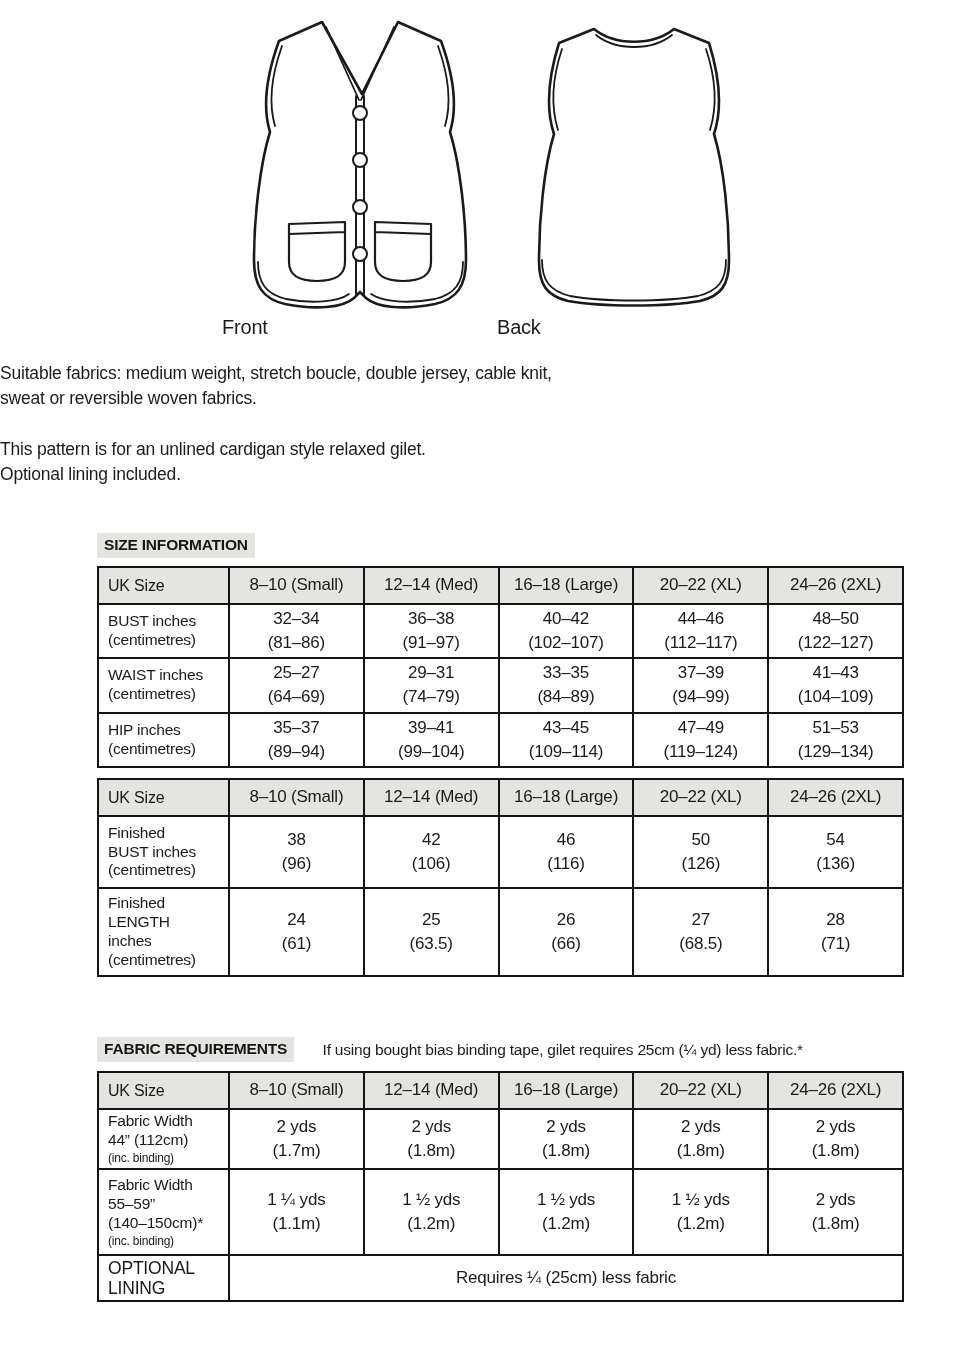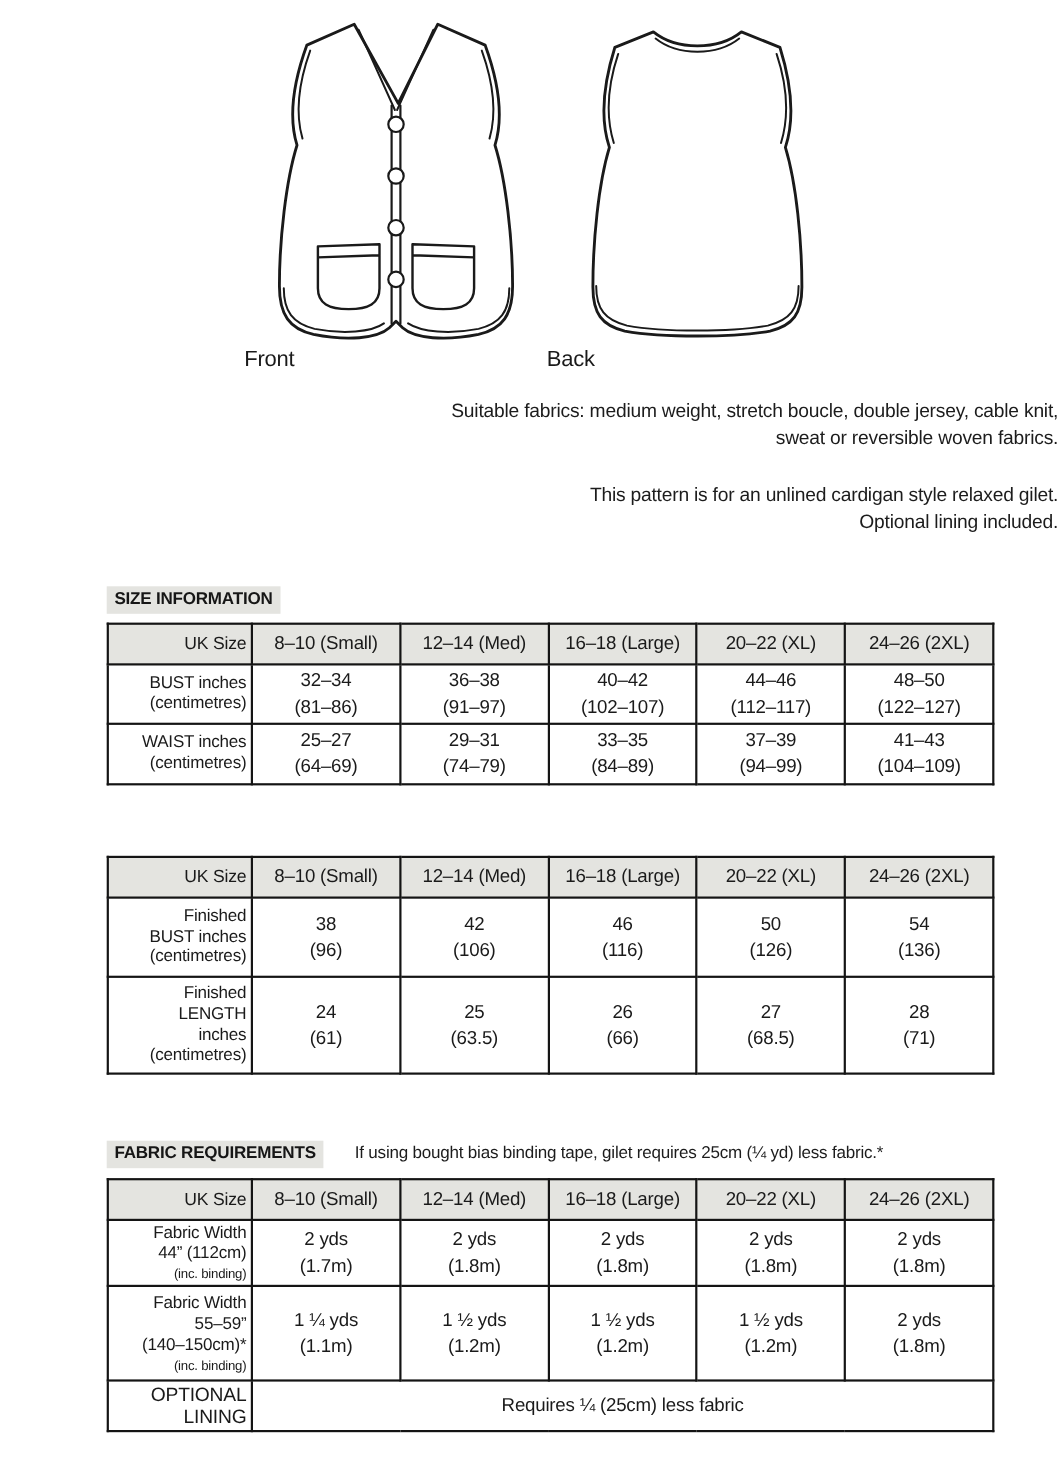--- a/index.html
+++ b/index.html
@@ -31,21 +31,21 @@
     color: #1a1a1a;
   }
   .caption-front { left: 222px; width: 277px; }
   .caption-back  { left: 497px; width: 275px; }
 
   
   .intro {
     position: absolute;
     top: 361px; left: 0;
     width: 962px;
-    text-align: right;
+    text-align: left;
   }
   .intro p {
     font-size: 17.5px;
     font-weight: 500;
     line-height: 1.45;
     letter-spacing: -0.2px;
     white-space: pre-line;
     margin-bottom: 25px;
     color: #1c1c1c;
   }
@@ -93,21 +93,21 @@
     line-height: 1.42;
     letter-spacing: -0.2px;
     padding: 2px 4px;
   }
   table.t tr.hdr td {
     background: #e4e4e0;
     height: 37px;
     font-size: 17px;
   }
   table.t td.lbl {
-    text-align: right;
+    text-align: left;
     padding-left: 9px;
     font-size: 15.5px;
     line-height: 1.22;
   }
   table.t tr.hdr td.lbl { font-size: 16px; }
   .h54 { height: 54px; }
   .h72 { height: 72px; }
   .h88 { height: 88px; }
   .h60 { height: 60px; }
   .h86 { height: 86px; }
@@ -213,20 +213,34 @@
 (64–69)</td>
         <td>29–31
 (74–79)</td>
         <td>33–35
 (84–89)</td>
         <td>37–39
 (94–99)</td>
         <td>41–43
 (104–109)</td>
       </tr>
+      <tr>
+        <td class="lbl h54">HIP inches
+(centimetres)</td>
+        <td>35–37
+(89–94)</td>
+        <td>39–41
+(99–104)</td>
+        <td>43–45
+(109–114)</td>
+        <td>47–49
+(119–124)</td>
+        <td>51–53
+(129–134)</td>
+      </tr>
     </tbody>
       </table>
   </div>
 
   <div class="section sec-finished">
     <table class="t">
       <colgroup>
           <col style="width:131px">
           <col>
           <col>

